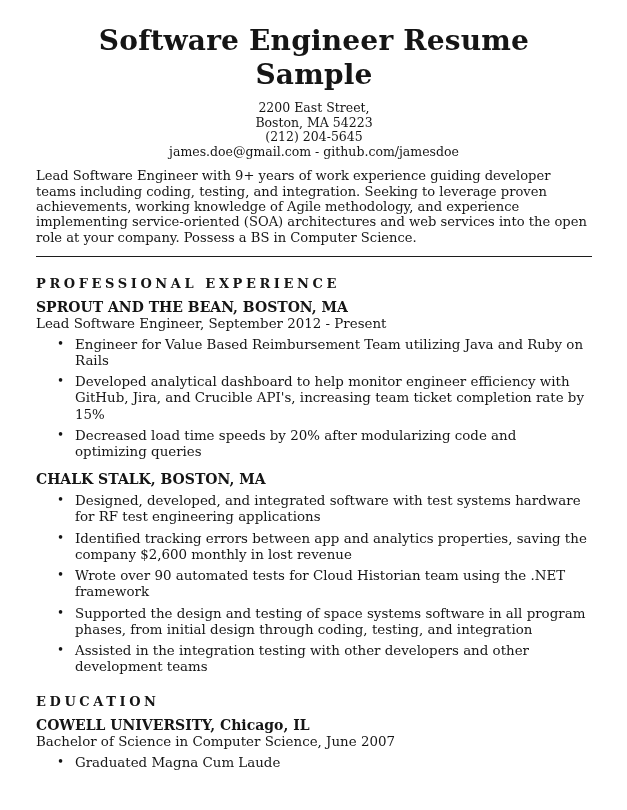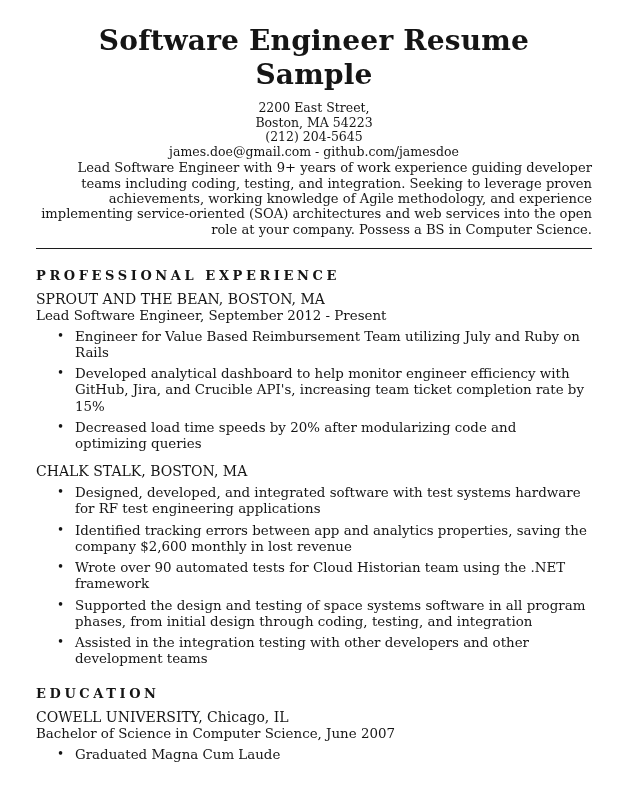--- a/index.html
+++ b/index.html
@@ -22,43 +22,43 @@
     line-height: 34px;
     margin-bottom: 9px;
     letter-spacing: 0.2px;
   }
   .contact-line {
     font-size: 12.5px;
     line-height: 14.6px;
   }
   
   .summary {
-    margin-top: 1px;
-    text-align: right;
+    margin-top: 9px;
+    text-align: left;
     font-size: 13.1px;
     line-height: 15.3px;
   }
   .rule {
     border: none;
     border-top: 1.6px solid #1c1c1c;
     margin: 11px 0 0 0;
   }
   
   .section-heading {
     font-size: 13px;
     font-weight: bold;
     letter-spacing: 3.6px;
     margin-top: 19px;
     line-height: 15px;
   }
   .job { margin-top: 8px; }
   .job + .job { margin-top: 11px; }
   .company {
     font-size: 14px;
-    font-weight: normal;
+    font-weight: bold;
     line-height: 17px;
   }
   .role, .degree {
     font-size: 13.4px;
     line-height: 16px;
   }
   ul.bullets { list-style: none; margin-top: 2px; }
   ul.bullets li {
     position: relative;
     font-size: 13.4px;
@@ -92,21 +92,21 @@
   <div class="summary">Lead Software Engineer with 9+ years of work experience guiding developer teams including coding, testing, and integration. Seeking to leverage proven achievements, working knowledge of Agile methodology, and experience implementing service-oriented (SOA) architectures and web services into the open role at your company. Possess a BS in Computer Science.</div>
 
   <hr class="rule">
 
   <div class="section-heading">PROFESSIONAL EXPERIENCE</div>
 
   <div class="job">
     <div class="company">SPROUT AND THE BEAN, BOSTON, MA</div>
     <div class="role">Lead Software Engineer, September 2012 - Present</div>
     <ul class="bullets">
-      <li>Engineer for Value Based Reimbursement Team utilizing July and Ruby on Rails</li>
+      <li>Engineer for Value Based Reimbursement Team utilizing Java and Ruby on Rails</li>
       <li>Developed analytical dashboard to help monitor engineer efficiency with GitHub, Jira, and Crucible API's, increasing team ticket completion rate by 15%</li>
       <li>Decreased load time speeds by 20% after modularizing code and optimizing queries</li>
     </ul>
   </div>
 
   <div class="job">
     <div class="company">CHALK STALK, BOSTON, MA</div>
     <ul class="bullets">
       <li>Designed, developed, and integrated software with test systems hardware for RF test engineering applications</li>
       <li>Identified tracking errors between app and analytics properties, saving the company $2,600 monthly in lost revenue</li>

